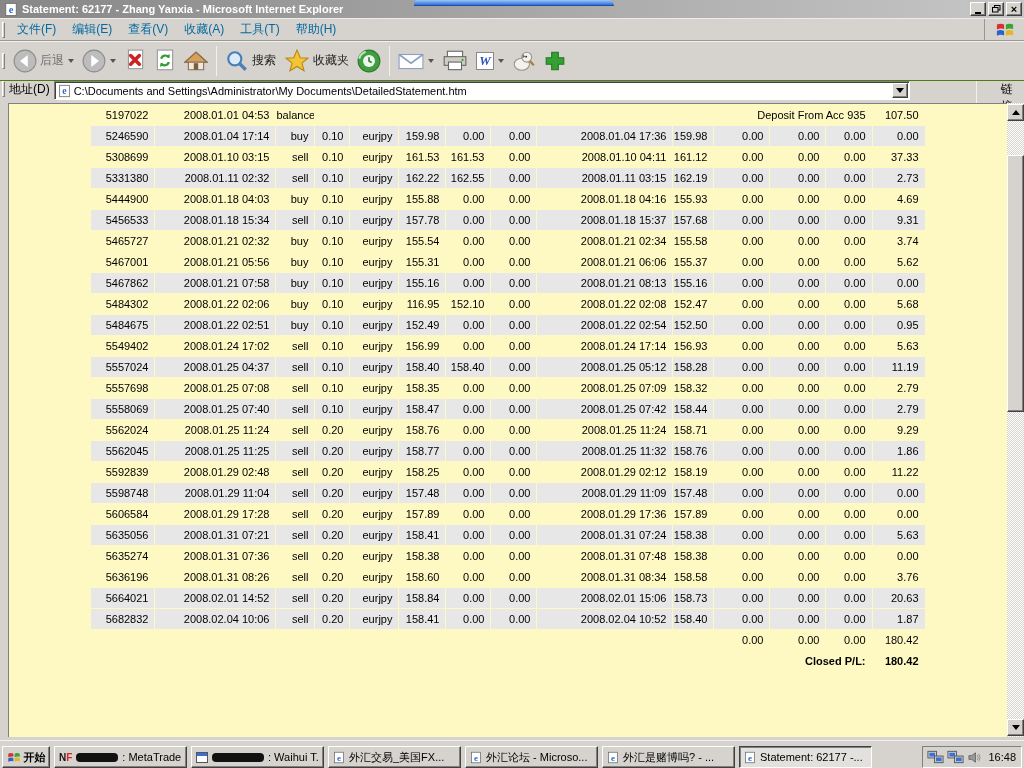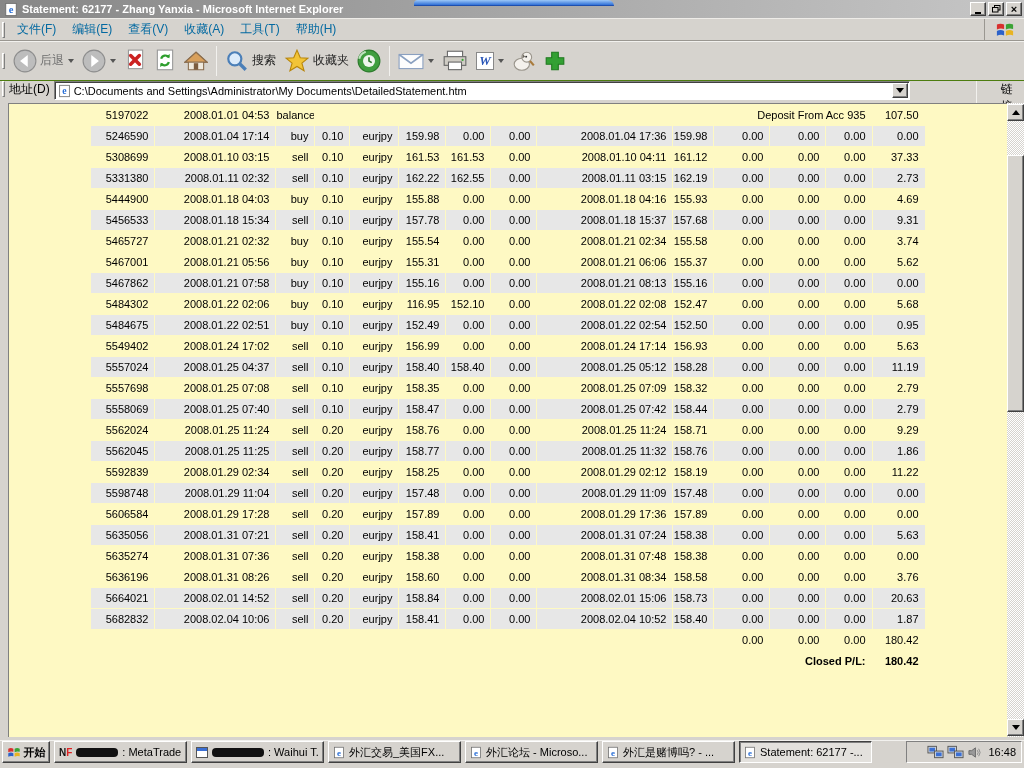--- a/index.html
+++ b/index.html
@@ -77,34 +77,34 @@
     border-color:#fff #404040 #404040 #fff; box-shadow:inset -1px -1px 0 #808080;
     display:flex; align-items:center; justify-content:center; }
   .sbtn.up { top:1px; } .sbtn.down { bottom:1px; }
   .tri-up { width:0; height:0; border-left:4px solid transparent; border-right:4px solid transparent; border-bottom:5px solid #000; }
   .tri-down { width:0; height:0; border-left:4px solid transparent; border-right:4px solid transparent; border-top:5px solid #000; }
   .thumb { position:absolute; left:0; top:52px; width:17px; height:257px; background:#d6d3ce; border:1px solid;
     border-color:#fff #404040 #404040 #fff; box-shadow:inset -1px -1px 0 #808080; }
 
   
   .taskbar { position:absolute; bottom:0; left:0; width:1024px; height:28px; background:#d6d3ce;
-    border-top:1px solid #f2f1ee; display:flex; align-items:flex-start; padding:0 2px; gap:4px; }
+    border-top:1px solid #f2f1ee; display:flex; align-items:flex-end; padding:0 2px; gap:4px; }
   .tk-raised { background:#d6d3ce; border:1px solid; border-color:#fff #404040 #404040 #fff;
     box-shadow:inset -1px -1px 0 #808080; }
   .start-btn { width:48px; height:22px; display:flex; align-items:center; justify-content:center; gap:3px;
     font-size:11px; font-weight:bold; }
   .task-btn { width:133px; height:22px; display:flex; align-items:center; gap:4px; padding:0 4px;
     font-size:11px; overflow:hidden; }
   .task-btn.active { border-color:#404040 #fff #fff #404040; box-shadow:inset 1px 1px 0 #808080; background:#e3e1dd; }
   .tb-label { white-space:nowrap; overflow:hidden; }
   .blob { display:inline-block; height:9px; background:#111; border-radius:4px; flex:none; }
   .blob.b1 { width:42px; } .blob.b2 { width:52px; }
   .nf { font-size:10px; font-weight:bold; letter-spacing:0; flex:none; }
   .nf .n { color:#111; } .nf .f { color:#d22; }
-  .tray { margin-left:auto; height:22px; width:116px; border:1px solid; border-color:#808080 #fff #fff #808080;
+  .tray { margin-left:auto; height:22px; width:100px; border:1px solid; border-color:#808080 #fff #fff #808080;
     display:flex; align-items:center; justify-content:flex-end; gap:3px; padding:0 5px; }
   .tray-time { font-size:11px; margin-left:3px; }
   svg { display:block; }
 </style>
 </head>
 <body>
 
 <div class="screen">
 
   <div class="titlebar">
@@ -577,21 +577,21 @@
               <td>0.00</td>
               <td>2008.01.25 11:32</td>
               <td>158.76</td>
               <td>0.00</td>
               <td>0.00</td>
               <td>0.00</td>
               <td>1.86</td>
             </tr>
             <tr>
               <td>5592839</td>
-              <td>2008.01.29 02:34</td>
+              <td>2008.01.29 02:48</td>
               <td>sell</td>
               <td>0.20</td>
               <td>eurjpy</td>
               <td>158.25</td>
               <td>0.00</td>
               <td>0.00</td>
               <td>2008.01.29 02:12</td>
               <td>158.19</td>
               <td>0.00</td>
               <td>0.00</td>

